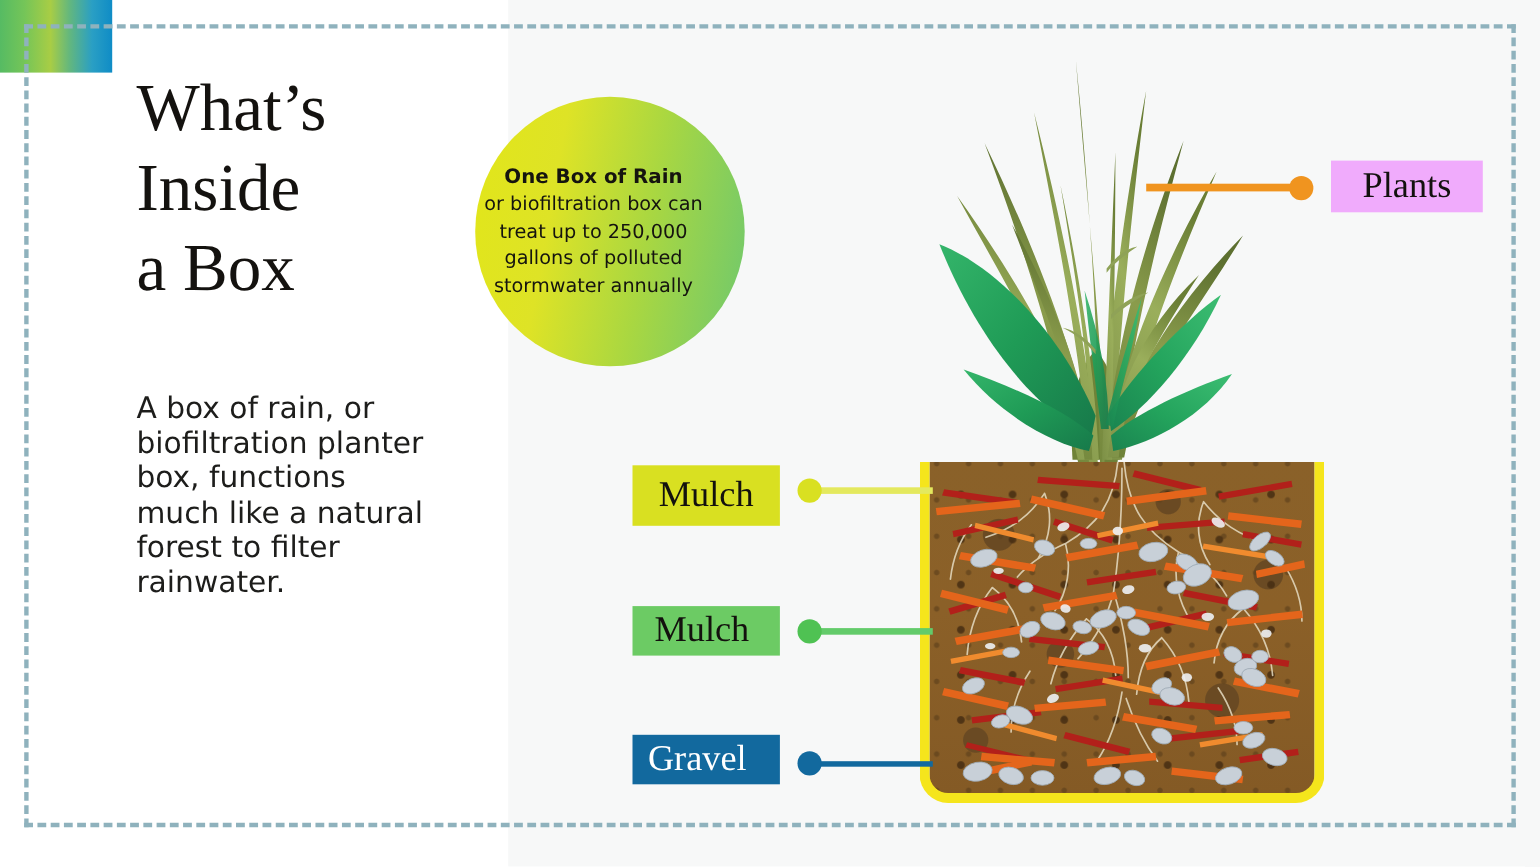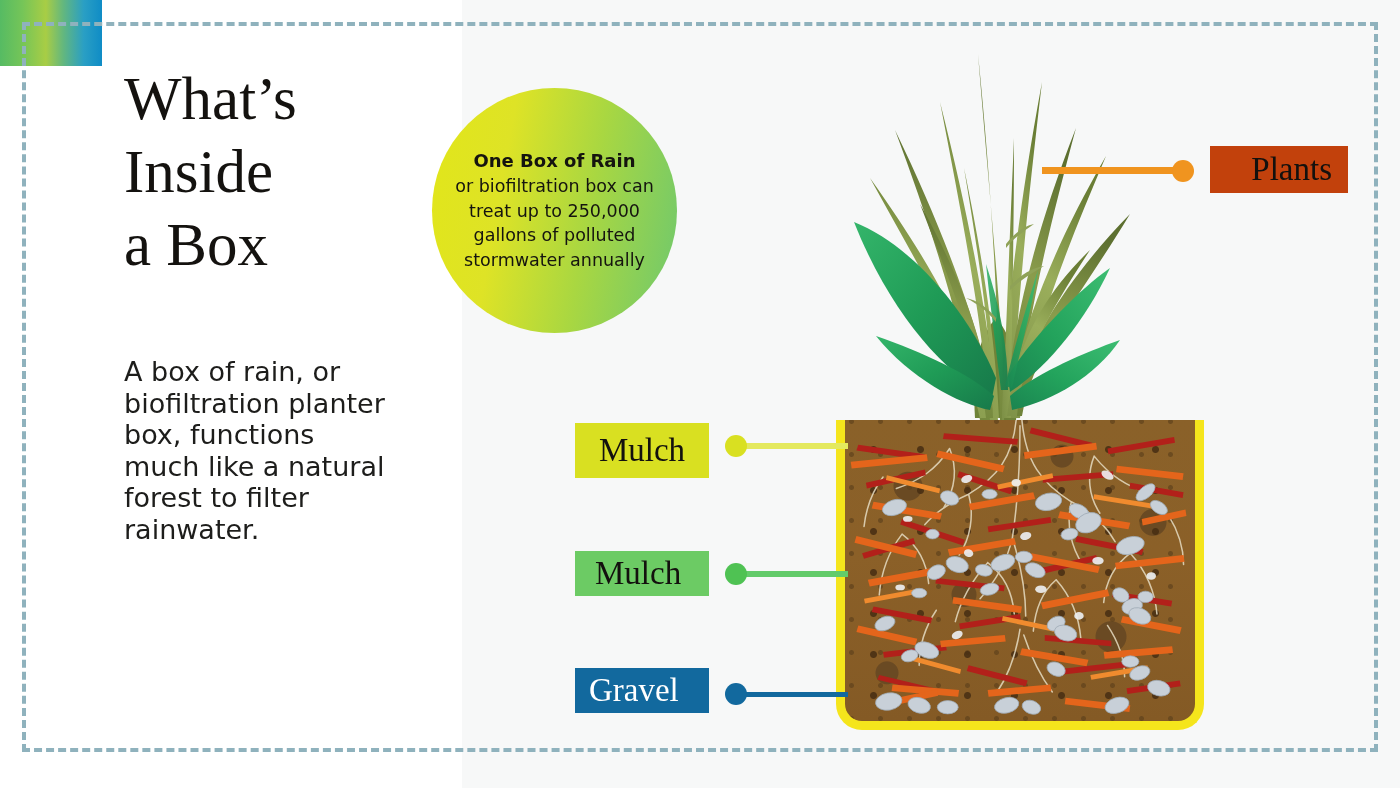--- a/index.html
+++ b/index.html
@@ -83,21 +83,21 @@
   .stat-circle {
     position: absolute;
     left: 432px;
     top: 88px;
     width: 245px;
     height: 245px;
     border-radius: 50%;
     background: linear-gradient(100deg, #e2e619 0%, #dee326 30%, #a9d741 62%, #6ec86e 100%);
     display: flex;
     align-items: center;
-    justify-content: center;
+    justify-content: flex-start;
     text-align: center;
   }
   .stat-inner {
     width: 215px;
     font-size: 17.5px;
     line-height: 24.5px;
     color: #15140f;
   }
   .stat-inner .stat-head {
     display: block;
@@ -117,22 +117,22 @@
   .chip-text {
     font-size: 33px;
     line-height: 1;
     padding: 0 16px;
     white-space: nowrap;
   }
 
   .lbl-plants {
     left: 1210px; top: 146px;
     width: 138px; height: 47px;
-    background: #c2410c;
-    justify-content: flex-end;
+    background: #f0abfc;
+    justify-content: center;
   }
   .lbl-plants .chip-text { color: #13110e; }
 
   .lbl-mulch {
     left: 575px; top: 423px;
     width: 134px; height: 55px;
     background: #d9e021;
     justify-content: center;
   }
   .lbl-mulch .chip-text { color: #13110e; }

